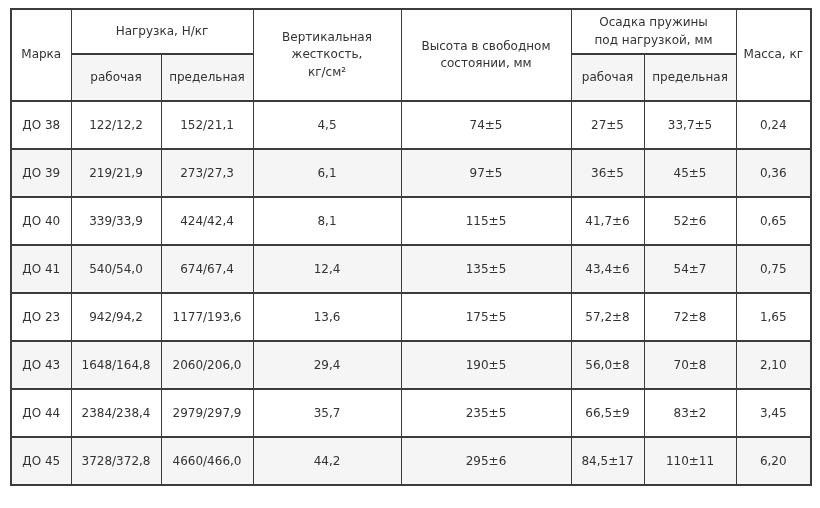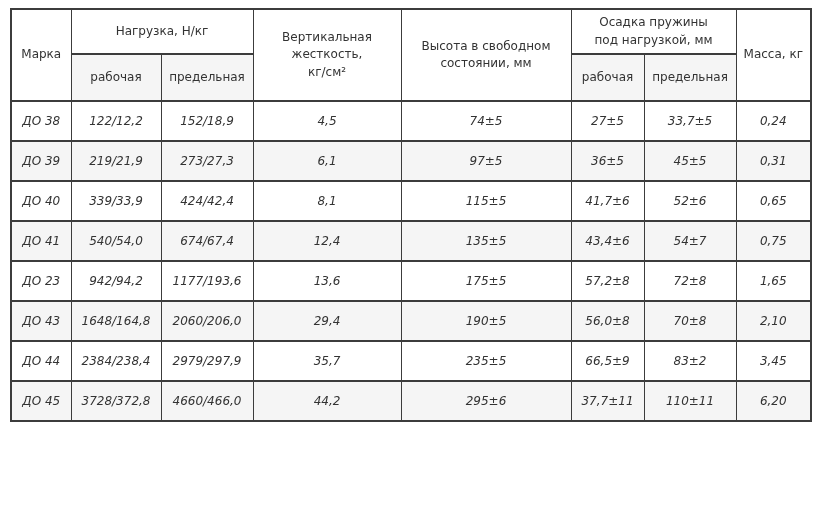--- a/index.html
+++ b/index.html
@@ -32,21 +32,21 @@
     vertical-align: middle;
     padding: 2px 4px;
     font-weight: normal;
     box-sizing: border-box;
     background: #ffffff;
   }
   table.spec { border: 2px solid #3c3c3c; }
   thead th { white-space: pre-line; line-height: 1.45; }
   thead tr.top-row th { height: 45px; }
   thead tr.sub-row th { height: 47px; background: #f5f5f5; }
-  tbody tr { height: 40px; font-style: italic; }
+  tbody tr { height: 48px; }
   tbody tr:nth-child(even) td { background: #f5f5f5; }
 </style>
 </head>
 <body>
 
 <div class="page">
   <table class="spec">
     <colgroup>
       <col style="width:60px">
       <col style="width:90px">
@@ -74,36 +74,36 @@
         <th>рабочая</th>
         <th>предельная</th>
         <th>рабочая</th>
         <th>предельная</th>
       </tr>
     </thead>
     <tbody>
       <tr>
         <td>ДО 38</td>
         <td>122/12,2</td>
-        <td>152/18,9</td>
+        <td>152/21,1</td>
         <td>4,5</td>
         <td>74±5</td>
         <td>27±5</td>
         <td>33,7±5</td>
         <td>0,24</td>
       </tr>
       <tr>
         <td>ДО 39</td>
         <td>219/21,9</td>
         <td>273/27,3</td>
         <td>6,1</td>
         <td>97±5</td>
         <td>36±5</td>
         <td>45±5</td>
-        <td>0,31</td>
+        <td>0,36</td>
       </tr>
       <tr>
         <td>ДО 40</td>
         <td>339/33,9</td>
         <td>424/42,4</td>
         <td>8,1</td>
         <td>115±5</td>
         <td>41,7±6</td>
         <td>52±6</td>
         <td>0,65</td>
@@ -147,19 +147,19 @@
         <td>66,5±9</td>
         <td>83±2</td>
         <td>3,45</td>
       </tr>
       <tr>
         <td>ДО 45</td>
         <td>3728/372,8</td>
         <td>4660/466,0</td>
         <td>44,2</td>
         <td>295±6</td>
-        <td>37,7±11</td>
+        <td>84,5±17</td>
         <td>110±11</td>
         <td>6,20</td>
       </tr>
     </tbody>
   </table>
 </div>
 
 </body></html>

